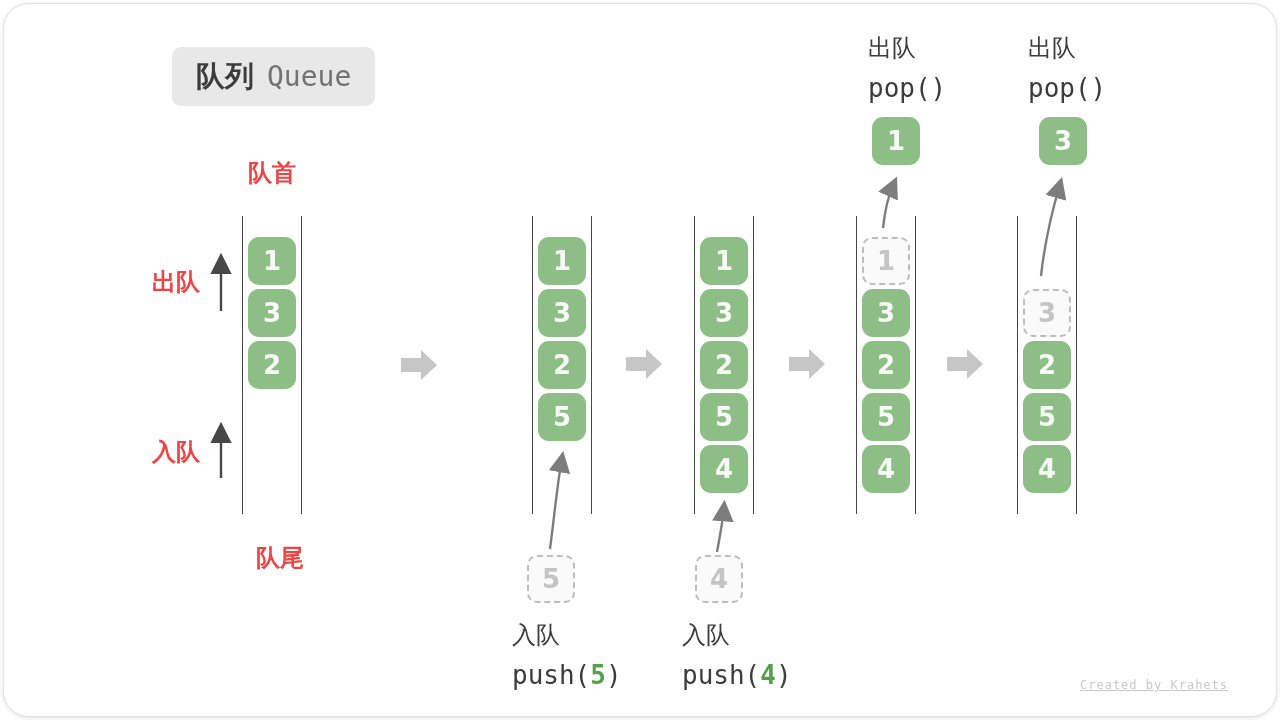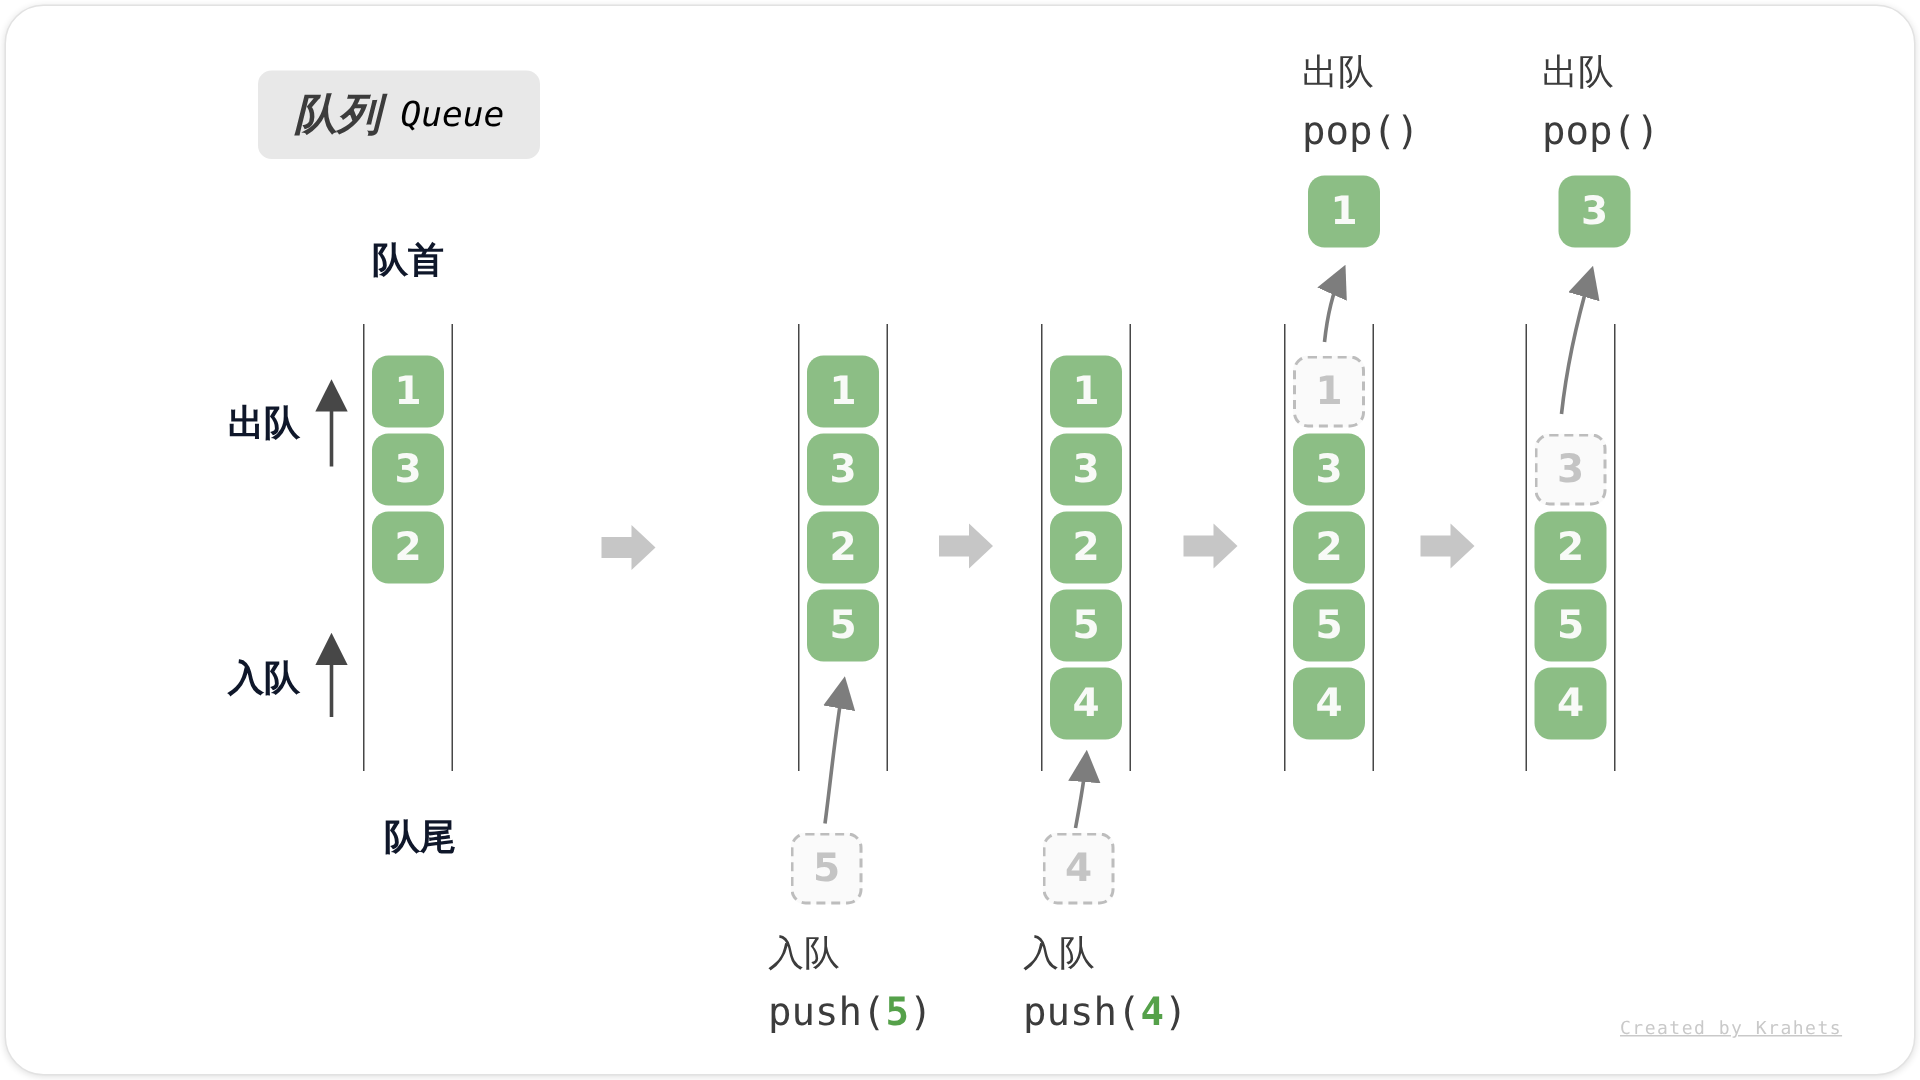--- a/index.html
+++ b/index.html
@@ -10,27 +10,27 @@
     position: absolute; left: 3px; top: 3px; width: 1274px; height: 714px;
     background: #ffffff; border-radius: 26px;
     border: 1px solid #e2e2e2;
     box-shadow: 0 1px 5px rgba(0,0,0,0.12);
   }
 
   
   .badge {
     position: absolute; left: 168px; top: 43px; height: 59px;
     display: flex; align-items: center; gap: 13px; padding: 0 24px;
-    background: #e8e8e8; border-radius: 9px; font-style: italic;
+    background: #e8e8e8; border-radius: 9px;
   }
   .badge .zh { font-size: 29px; font-weight: bold; color: #3c3c3c; }
-  .badge .en { font-size: 23px; font-family: "DejaVu Sans Mono", monospace; color: #000000; }
+  .badge .en { font-size: 28px; font-family: "DejaVu Sans Mono", monospace; color: #737373; }
 
   
-  .lbl { position: absolute; font-size: 24px; font-weight: bold; color: #0f172a; }
+  .lbl { position: absolute; font-size: 24px; font-weight: bold; color: #ef4444; }
   .lbl-front { left: 236px; top: 153px; width: 64px; text-align: center; }
   .lbl-rear  { left: 236px; top: 538px; width: 64px; text-align: right; }
   .lbl-deq   { left: 148px; top: 262px; }
   .lbl-enq   { left: 148px; top: 432px; }
 
   
   .queue {
     position: absolute; top: 212px; width: 60px; height: 298px;
     border-left: 1.5px solid #474747; border-right: 1.5px solid #474747;
   }

